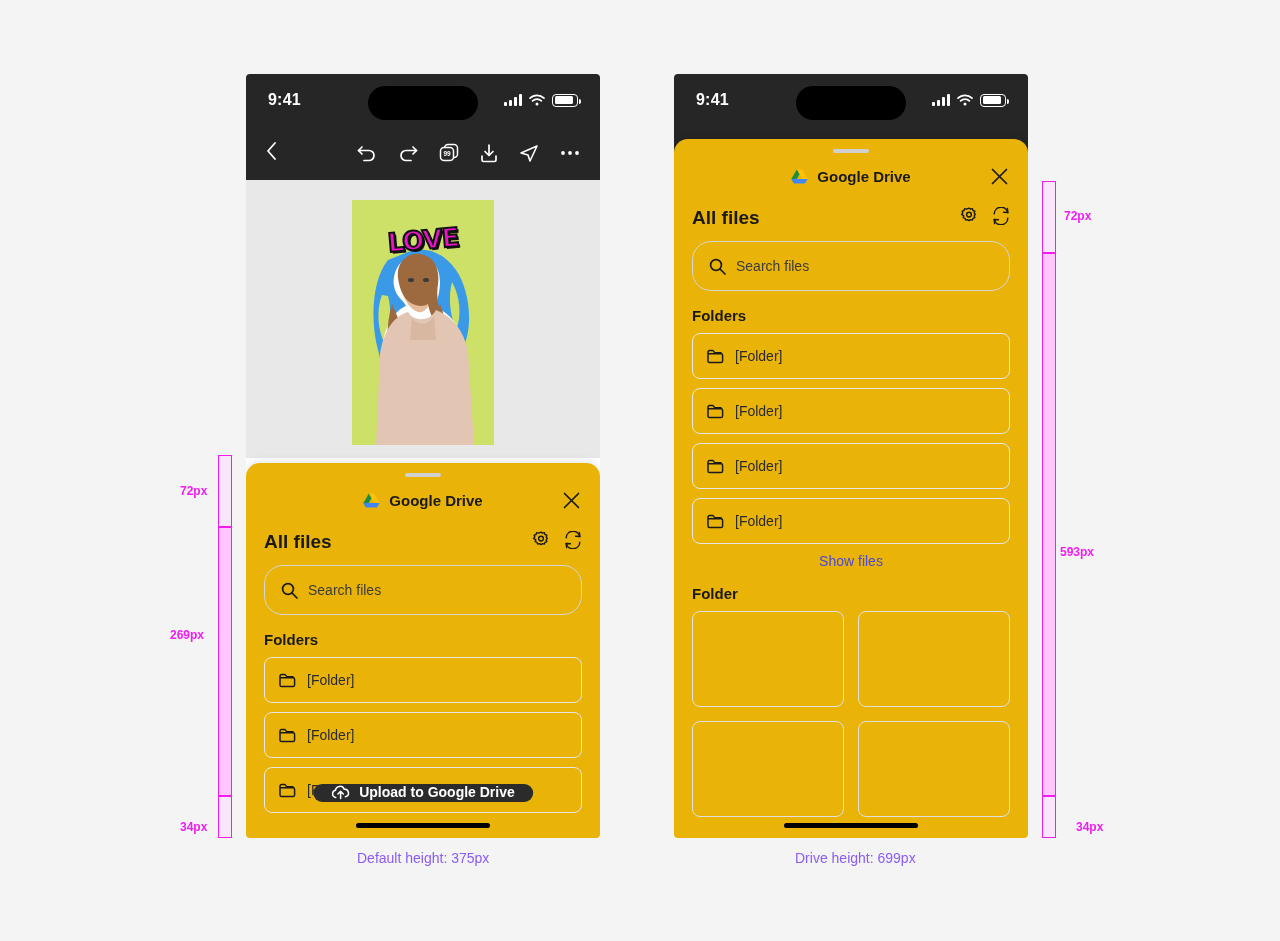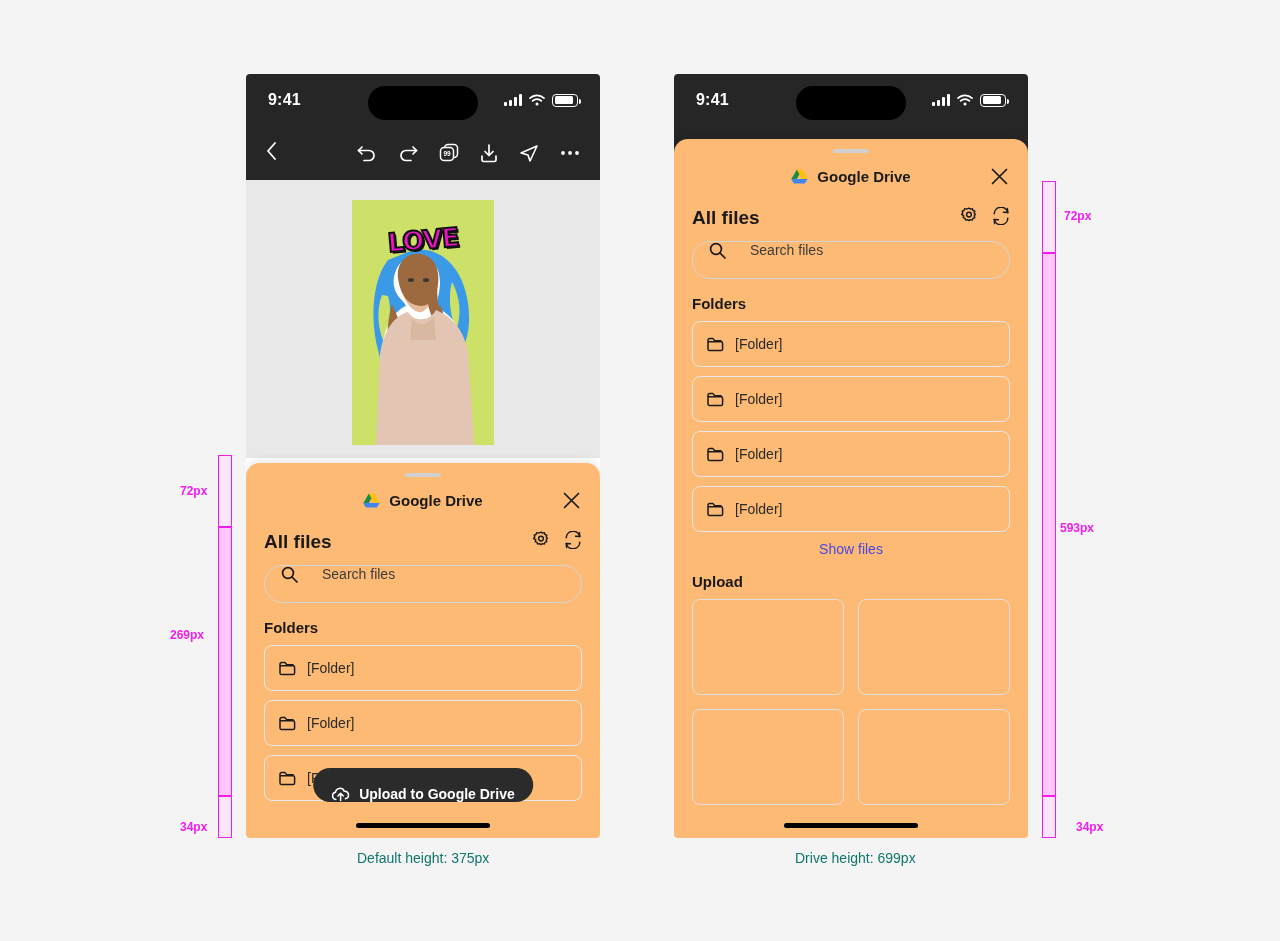--- a/index.html
+++ b/index.html
@@ -77,21 +77,21 @@
   .art-love {
     position:absolute; top: 25px; left: 50%; transform: translateX(-50%) rotate(-5deg);
     font-family: "DejaVu Sans", sans-serif; font-weight: bold; font-size: 26px;
     color:#ec14c8; -webkit-text-stroke: 2px #111; letter-spacing: -1px;
     text-shadow: 2px 2px 0 #111;
   }
 
   
   .sheet {
     position: absolute; left: 0; right: 0; bottom: 0;
-    background: #fdba74;
+    background: #eab308;
     border-radius: 14px 14px 0 0;
     box-shadow: 0 -2px 10px rgba(0,0,0,.10);
     overflow: hidden;
     display: flex; flex-direction: column;
   }
   #sheet-left  { height: 375px; }
   #sheet-right { height: 699px; }
 
   .grabber {
     width: 36px; height: 4px; border-radius: 3px; background:#d0d0d0;
@@ -108,22 +108,22 @@
   }
   .sheet-body { padding: 0 18px; overflow: hidden; flex: 1; }
 
   .row-head {
     display:flex; align-items:center; margin-top: 8px; margin-bottom: 12px; gap: 48px;
   }
   .row-head h2 { font-size: 19px; font-weight: bold; color:#1a1a1a; }
   .row-head .acts { margin-left:auto; display:flex; align-items:center; gap: 14px; }
 
   .search {
-    height: 38px; border: 1px solid #d5d5d5; border-radius: 19px;
-    display:flex; align-items:flex-start; gap: 24px; padding: 0 16px;
+    height: 50px; border: 1px solid #d5d5d5; border-radius: 19px;
+    display:flex; align-items:center; gap: 10px; padding: 0 16px;
   }
   .search .ph { font-size: 14px; color:#3c3c3c; }
 
   .sect-label {
     font-size: 15px; font-weight: bold; color:#1a1a1a;
     margin: 16px 0 9px;
   }
   .folder {
     height: 46px; border:1px solid #e6e6e6; border-radius: 8px;
     display:flex; align-items:center; gap: 10px; padding: 0 14px;
@@ -143,38 +143,38 @@
   .home-ind {
     position:absolute; left:50%; transform:translateX(-50%); bottom: 10px;
     width: 134px; height: 5px; border-radius: 3px; background:#000;
   }
 
   
   .toast {
     position:absolute; left: 50%; transform: translateX(-50%);
     bottom: 36px;
     background:#2b2b2b; color:#fff; border-radius: 22px;
-    height: 34px; display:flex; align-items:flex-end; gap: 9px;
+    height: 18px; display:flex; align-items:flex-start; gap: 9px;
     padding: 0 18px; white-space: nowrap;
   }
   .toast span { font-size: 14px; font-weight: bold; }
 
   
   .ann-bar {
     position:absolute; width: 14px;
     border: 1.6px solid #f21df2;
     background: #ffc6ff;
   }
   .ann-bar.light { background: #fae6fb; }
   .ann-label {
     position:absolute; font-size: 12px; font-weight: bold; color:#f21df2;
     white-space: nowrap;
   }
   .caption {
-    position:absolute; font-size: 14px; color:#0f766e; white-space: nowrap;
+    position:absolute; font-size: 14px; color:#8b5cf6; white-space: nowrap;
   }
 </style>
 </head>
 <body>
 
 <div class="stage">
 
   <div class="phone" id="phone-left">
 
     <div class="statusbar">
@@ -487,21 +487,21 @@
         </div>
         <div class="folder">
           <svg width="18" height="16" viewBox="0 0 18 16">
               <path d="M1 4.2 V13 a1.6 1.6 0 0 0 1.6 1.6 H14 a1.6 1.6 0 0 0 1.6-1.6 V7.4 a1.6 1.6 0 0 0-1.6-1.6 H1 M1 4.2 a1.6 1.6 0 0 1 1.6-1.6 H6 l1.8 2.2 H14" stroke="#1a1a1a" stroke-width="1.5" fill="none" stroke-linejoin="round" stroke-linecap="round"></path>
             </svg>
           <span>[Folder]</span>
         </div>
 
         <div class="show-more">Show files</div>
 
-        <div class="sect-label">Upload</div>
+        <div class="sect-label">Folder</div>
 
         <div class="files-grid">
           <div class="file-card"></div>
           <div class="file-card"></div>
           <div class="file-card"></div>
           <div class="file-card"></div>
         </div>
       </div>
 
       <div class="home-ind"></div>
@@ -514,21 +514,21 @@
   <div class="ann-bar" style="left:218px; top:527px; height:269px;"></div>
   <div class="ann-label" style="left:170px; top:628px;">269px</div>
 
   <div class="ann-bar light" style="left:218px; top:796px; height:42px;"></div>
   <div class="ann-label" style="left:180px; top:820px;">34px</div>
 
   <div class="ann-bar light" style="left:1042px; top:181px; height:72px;"></div>
   <div class="ann-label" style="left:1064px; top:209px;">72px</div>
 
   <div class="ann-bar" style="left:1042px; top:253px; height:543px;"></div>
-  <div class="ann-label" style="left:1060px; top:521px;">593px</div>
+  <div class="ann-label" style="left:1060px; top:545px;">593px</div>
 
   <div class="ann-bar light" style="left:1042px; top:796px; height:42px;"></div>
   <div class="ann-label" style="left:1076px; top:820px;">34px</div>
 
   <div class="caption" style="left:357px; top:850px;">Default height: 375px</div>
   <div class="caption" style="left:795px; top:850px;">Drive height: 699px</div>
 
 </div>
 
 </body></html>

